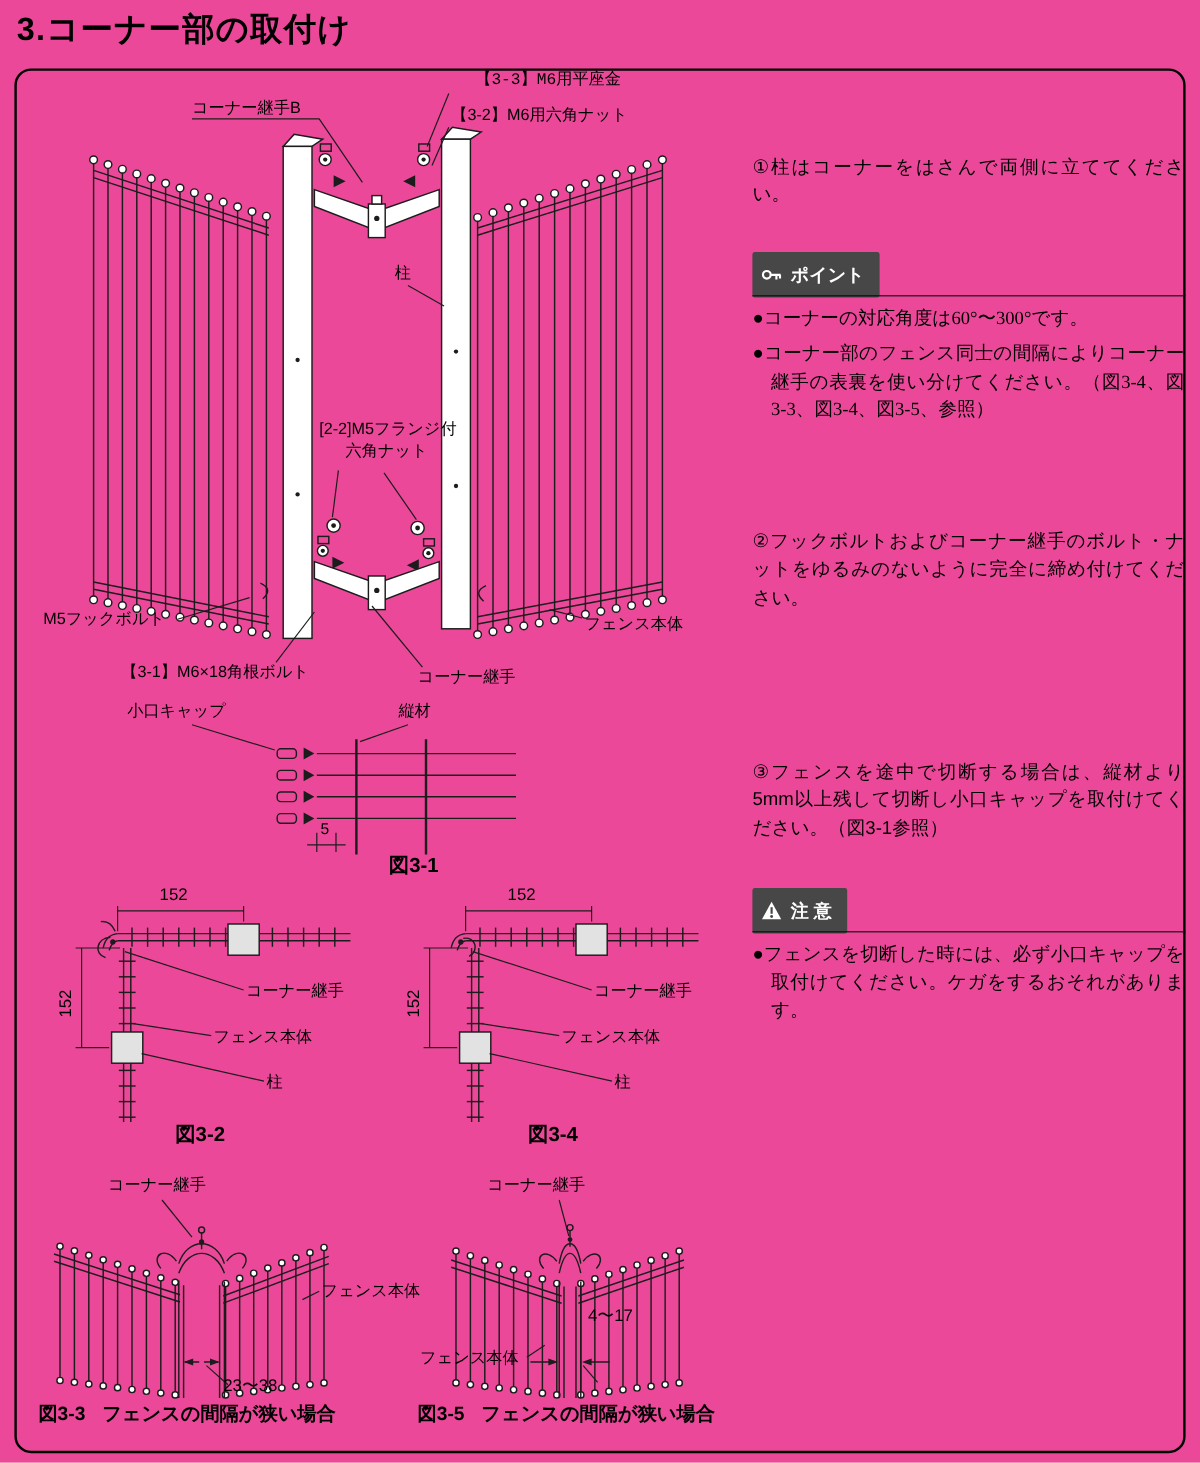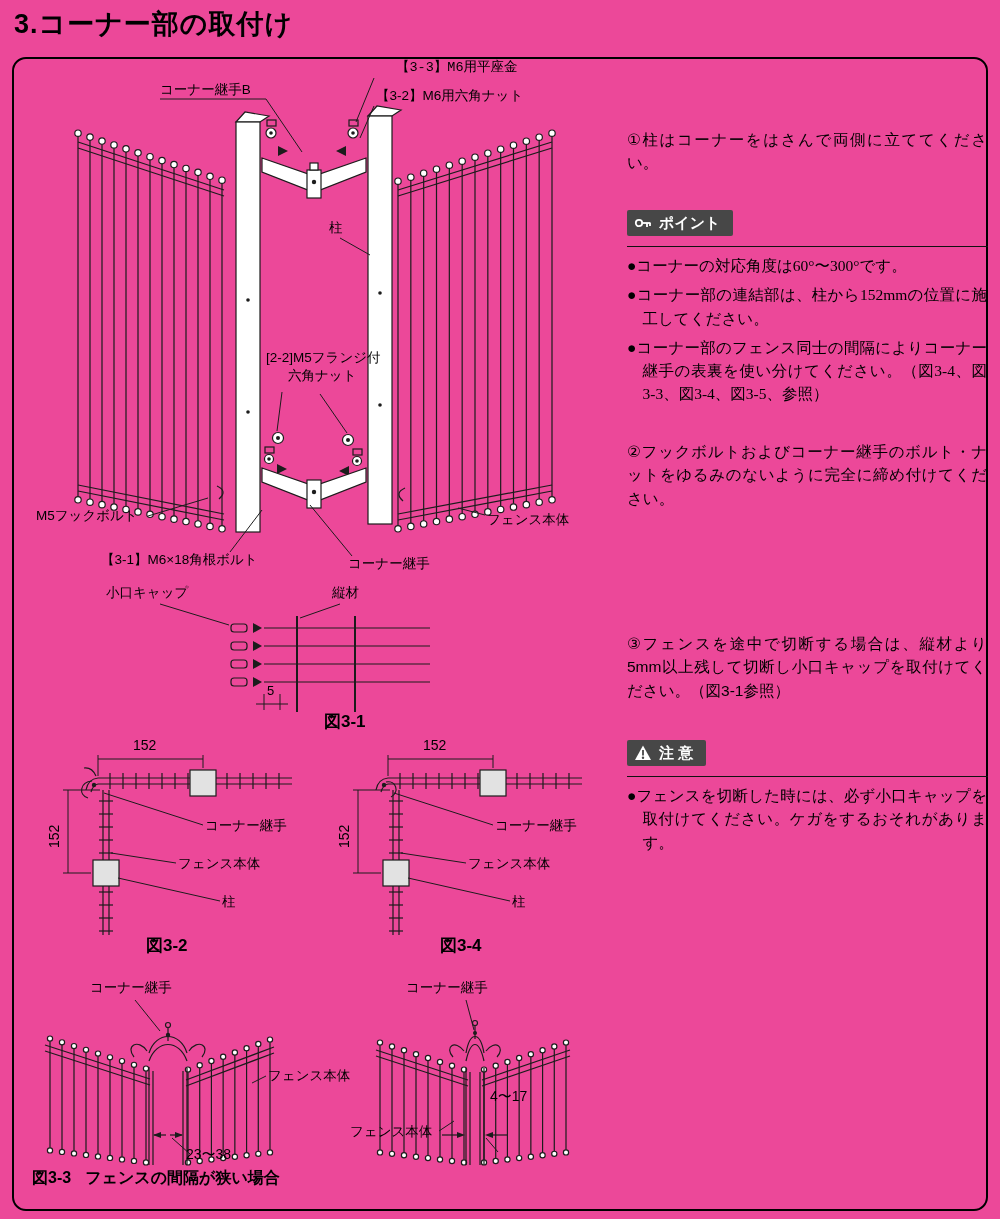--- a/index.html
+++ b/index.html
@@ -9,21 +9,21 @@
   .frame{position:absolute;left:12px;top:57px;width:972px;height:1150px;
          border:2px solid #000;border-radius:14px;}
   .page-title{position:absolute;left:14px;top:6px;font-size:27px;font-weight:bold;letter-spacing:1px;}
   .lbl{position:absolute;font-size:13.5px;line-height:1.25;white-space:nowrap;}
   .cap{position:absolute;font-size:17px;font-weight:bold;white-space:nowrap;}
   .cap2{position:absolute;font-size:16px;font-weight:bold;white-space:nowrap;}
   .dim{position:absolute;font-size:14px;white-space:nowrap;}
   .dim-v{transform:rotate(-90deg);transform-origin:0 0;}
   .body-text{position:absolute;width:360px;font-size:15.5px;line-height:1.5;text-align:justify;}
   .bullet{text-indent:-1em;padding-left:1em;margin-bottom:6px;font-family:Liberation Serif, serif;}
-  .hdr{position:absolute;height:26px;background:#474747;color:#fff;font-size:15px;font-weight:bold;
+  .hdr{position:absolute;height:38px;background:#474747;color:#fff;font-size:15px;font-weight:bold;
        display:flex;align-items:center;gap:7px;padding:0 13px 0 7px;border-radius:2px;}
   .hdiv{position:absolute;width:361px;border-top:1.5px solid #111;}
   
   .diag line,.diag path,.diag polyline,.diag rect,.diag circle,.diag polygon{
      stroke:#1c1c1c;stroke-width:1.2;fill:none;}
   .diag .thin{stroke-width:1;}
   .diag .thick{stroke-width:2;}
   .diag .f{fill:#1c1c1c;stroke:none;}
   .diag .wf{fill:#fff;}
   .diag .gf{fill:#e2e2e2;}
@@ -490,36 +490,38 @@
   <div class="lbl" style="left:90px;top:980px;">コーナー継手</div>
   <div class="lbl" style="left:268px;top:1068px;">フェンス本体</div>
   <div class="dim" style="left:186px;top:1146px;">23〜38</div>
   <div class="cap2" style="left:32px;top:1168px;">
     <span>図3-3</span><span style="margin-left:14px;">フェンスの間隔が狭い場合</span>
   </div>
 
   <div class="lbl" style="left:406px;top:980px;">コーナー継手</div>
   <div class="lbl" style="left:350px;top:1124px;">フェンス本体</div>
   <div class="dim" style="left:490px;top:1088px;">4〜17</div>
+  <div class="cap2" style="left:348px;top:1168px;">
+    <span>図3-5</span><span style="margin-left:14px;">フェンスの間隔が狭い場合</span>
+  </div>
 
   <div class="body-text" style="left:627px;top:128px;">①柱はコーナーをはさんで両側に立ててください。</div>
 
   <div class="hdr" style="left:627px;top:210px;">
     <svg width="18" height="18" viewBox="0 0 18 18">
       <circle cx="5" cy="9" r="3.2" fill="none" stroke="#fff" stroke-width="1.8"></circle>
       <line x1="8.5" y1="9" x2="16.5" y2="9" stroke="#fff" stroke-width="1.8"></line>
       <line x1="13" y1="9" x2="13" y2="13" stroke="#fff" stroke-width="1.8"></line>
       <line x1="16" y1="9" x2="16" y2="12" stroke="#fff" stroke-width="1.8"></line>
     </svg>
     <span>ポイント</span>
   </div>
   <div class="hdiv" style="left:627px;top:246px;"></div>
   <div class="body-text" style="left:627px;top:254px;">
     <div class="bullet">●コーナーの対応角度は60°〜300°です。</div>
-    <div class="bullet">●コーナー部の連結部は、柱から152mmの位置に施工してください。</div>
     <div class="bullet">●コーナー部のフェンス同士の間隔によりコーナー継手の表裏を使い分けてください。（図3-4、図3-3、図3-4、図3-5、参照）</div>
   </div>
 
   <div class="body-text" style="left:627px;top:440px;">②フックボルトおよびコーナー継手のボルト・ナットをゆるみのないように完全に締め付けてください。</div>
   <div class="body-text" style="left:627px;top:632px;">③フェンスを途中で切断する場合は、縦材より5mm以上残して切断し小口キャップを取付けてください。（図3-1参照）</div>
 
   <div class="hdr" style="left:627px;top:740px;">
     <svg width="18" height="18" viewBox="0 0 18 18">
       <polygon points="9,1.5 17,16 1,16" fill="#fff"></polygon>
       <rect x="8.1" y="6" width="1.8" height="5.5" fill="#474747"></rect>

